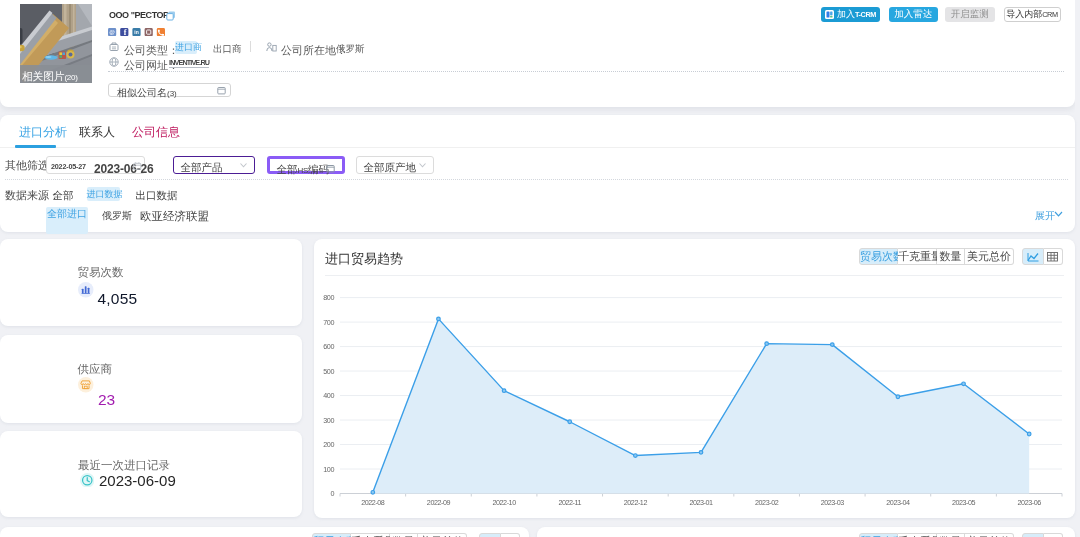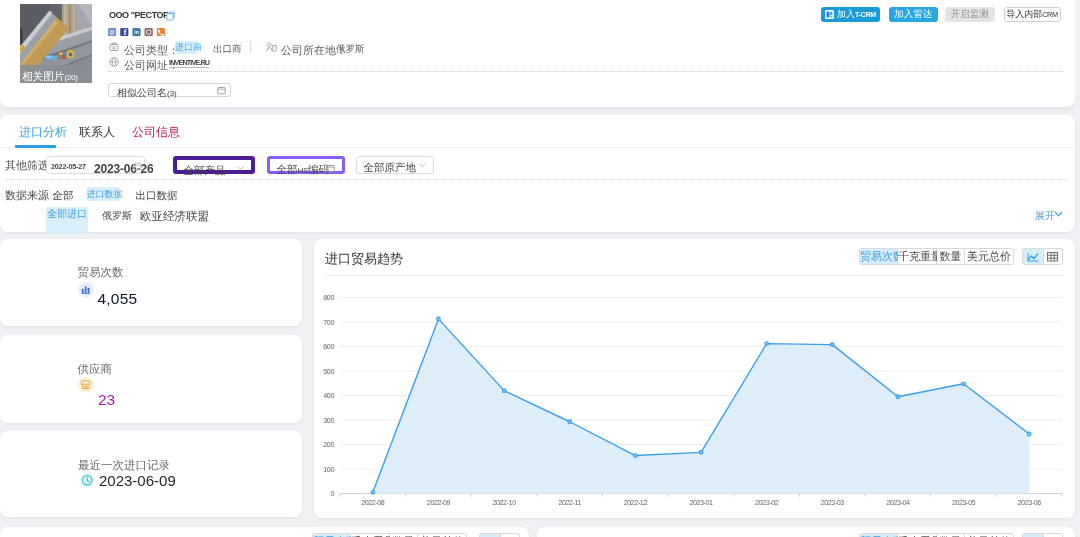--- a/index.html
+++ b/index.html
@@ -141,21 +141,21 @@
 
   <div class="abs" style="left:5px;top:158px;font-size:11px;color:#494949;white-space:nowrap;">其他筛选：</div>
   <div class="abs" style="left:46px;top:156px;width:98.5px;height:17.5px;border:1px solid #dcdcdc;border-radius:3px;background:#fff;">
     <span class="abs" style="left:4px;top:4.5px;font-size:7.2px;letter-spacing:-0.2px;color:#454545;font-weight:bold;white-space:nowrap;">2022-05-27</span>
     <span class="abs" style="left:47px;top:4.5px;font-size:12px;letter-spacing:-0.2px;color:#454545;font-weight:bold;white-space:nowrap;">2023-06-26</span>
     <svg class="abs" style="left:86px;top:4.5px;" width="8.5" height="8.5" viewBox="0 0 9 9">
         <rect x="0.7" y="1.4" width="7.6" height="6.9" rx="0.9" fill="none" stroke="#b9bec6" stroke-width="1"></rect>
         <path d="M0.7,3.4 h7.6 M2.8,1.4 V0.3 M6.2,1.4 V0.3" stroke="#b9bec6" stroke-width="0.9"></path>
       </svg>
   </div>
-  <div class="abs" style="left:172.5px;top:156px;width:82px;height:17.5px;border:4px solid #4c1d95;border-radius:3px;background:#fff;">
+  <div class="abs" style="left:172.5px;top:156px;width:82px;height:17.5px;border:1px solid #4c1d95;border-radius:3px;background:#fff;">
     <span class="abs" style="left:7px;top:3.5px;font-size:10.5px;color:#444;white-space:nowrap;">全部产品</span>
     <svg class="abs" style="right:7px;top:6px;" width="7" height="5">
         <path d="M0.5,0.5 L3.5,3.8 L6.5,0.5" fill="none" stroke="#c2c6cc" stroke-width="1.1"></path>
       </svg>
   </div>
   <div class="abs" style="left:266.5px;top:156px;width:78px;height:17.5px;border:3px solid #8b5cf6;border-radius:3px;background:#fff;">
     <span class="abs" style="left:7px;top:3.5px;font-size:10.5px;color:#444;white-space:nowrap;">全部<span style="font-size:8px;letter-spacing:-0.3px;">HS</span>编码</span>
     <svg class="abs" style="right:7px;top:4.5px;" width="9" height="9" viewBox="0 0 9 9">
         <rect x="0.8" y="1.5" width="7.4" height="6.4" rx="0.8" fill="none" stroke="#8d98a4" stroke-width="1"></rect>
         <path d="M0.8,3.2 h7.4" stroke="#8d98a4" stroke-width="0.9"></path>

